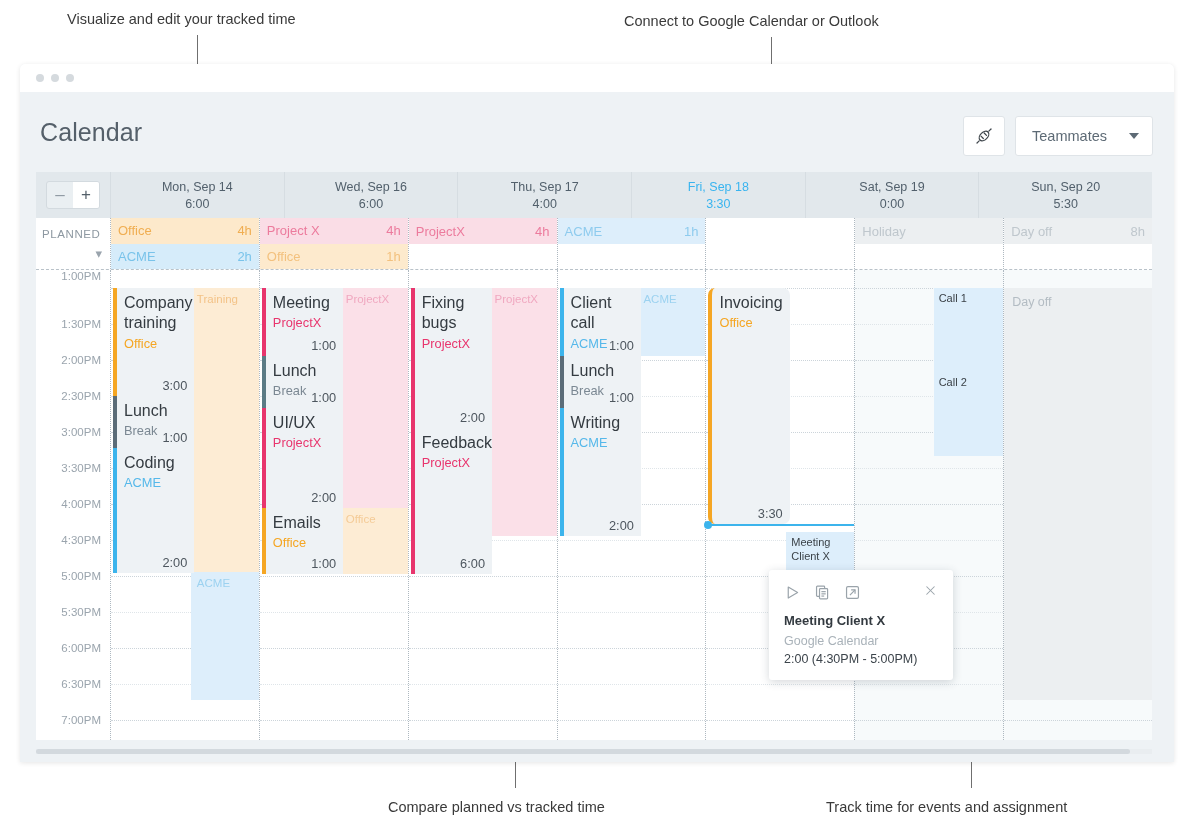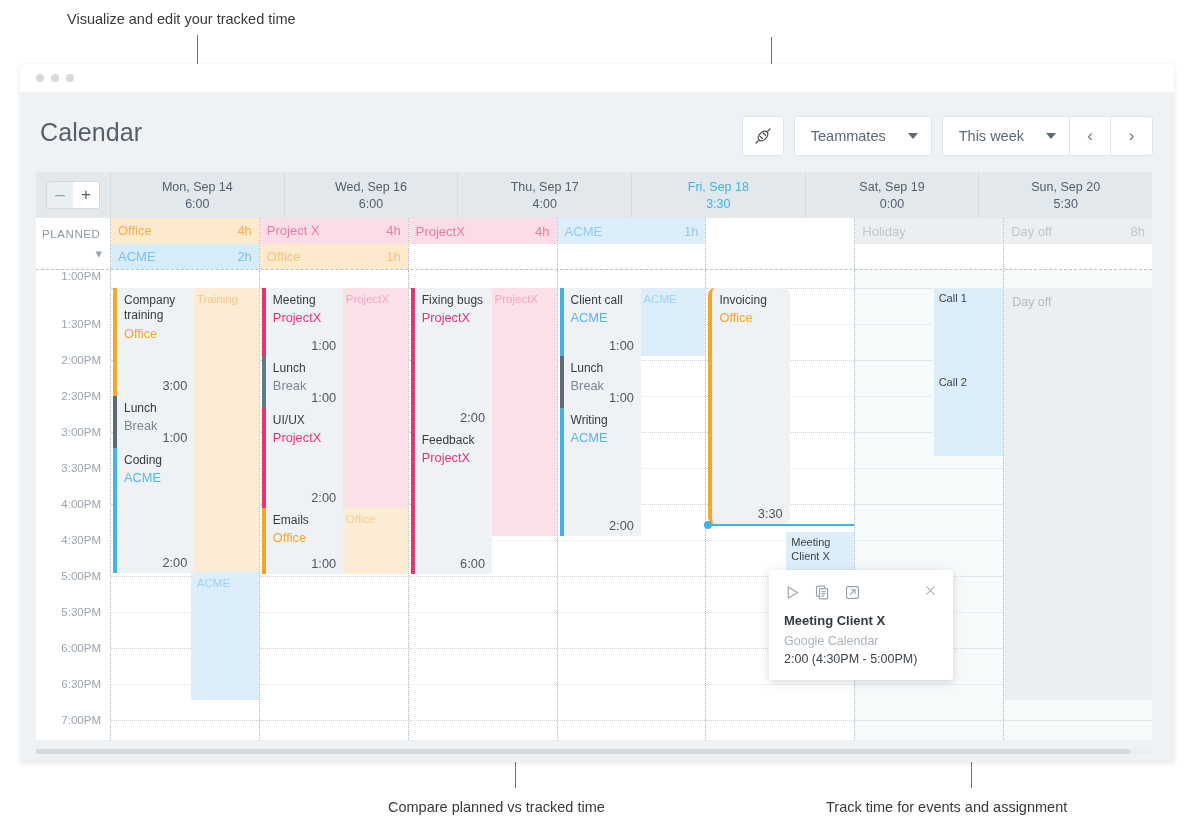--- a/index.html
+++ b/index.html
@@ -78,21 +78,21 @@
   
   .plan-block { position: absolute; right: 0; width: 46%; font-size: 11.5px; padding: 5px 6px; }
   .dayoff-block { position: absolute; left: 0; right: 0; font-size: 12.5px; color: #b3bcc3; padding: 6px 8px; background: #eceff1; line-height: 1.35; }
 
   
   .entry {
     position: absolute; left: 2px; width: 55%;
     background: #eef2f5; border-left-width: 4px; border-left-style: solid;
     padding: 5px 7px 3px 7px; overflow: hidden;
   }
-  .entry .etitle { font-size: 12px; color: #343b41; line-height: 1.28; }
+  .entry .etitle { font-size: 16px; color: #343b41; line-height: 1.28; }
   .entry .eproj { font-size: 12.8px; line-height: 1.5; }
   .entry .edur { position: absolute; right: 7px; bottom: 3px; font-size: 12.8px; color: #4d565e; }
 
   .gcal-event { position: absolute; font-size: 11px; color: #3b4248; background: #ddeefb; padding: 4px 5px; line-height: 1.25; }
 
   
   .nowline { position: absolute; height: 2px; background: #3cb4ec; }
   .nowline::before { content: ""; position: absolute; left: -4px; top: -3px; width: 8px; height: 8px; border-radius: 50%; background: #3cb4ec; }
 
   
@@ -112,20 +112,21 @@
 </style>
 </head>
 <body>
 
 <div id="root">
 
   <div class="callout" style="left:67px;top:11px;">Visualize and edit your tracked time</div>
   <div class="leader" style="left:197px;top:35px;height:283px;"></div>
   <div class="leader-dot" style="left:194px;top:314px;"></div>
 
+  <div class="callout" style="left:624px;top:13px;">Connect to Google Calendar or Outlook</div>
   <div class="leader" style="left:771px;top:37px;height:84px;"></div>
   <div class="leader-dot" style="left:768px;top:117px;"></div>
 
   <div class="callout" style="left:388px;top:799px;">Compare planned vs tracked time</div>
   <div class="leader" style="left:515px;top:535px;height:253px;"></div>
   <div class="leader-dot" style="left:512px;top:528px;"></div>
 
   <div class="callout" style="left:826px;top:799px;">Track time for events and assignment</div>
   <div class="leader" style="left:971px;top:685px;height:103px;"></div>
   <div class="leader-dot" style="left:968px;top:675px;"></div>
@@ -152,28 +153,20 @@
               <line x1="12.2" y1="8.4" x2="15" y2="11.2"></line>
             </g>
           </svg>
         </div>
 
         <div class="btn btn-sel">
           <span>Teammates</span>
           <span class="caret"></span>
         </div>
 
-        <div class="navgroup">
-          <div class="seg sel">
-            <span>This week</span>
-            <span class="caret"></span>
-          </div>
-          <div class="seg arrow">‹</div>
-          <div class="seg arrow">›</div>
-        </div>
       </div>
     </div>
 
     <div class="cal">
 
       <div class="head-row">
         <div class="head-corner">
           <div class="zoomctl">
             <span class="minus">–</span>
             <span class="plus">+</span>

